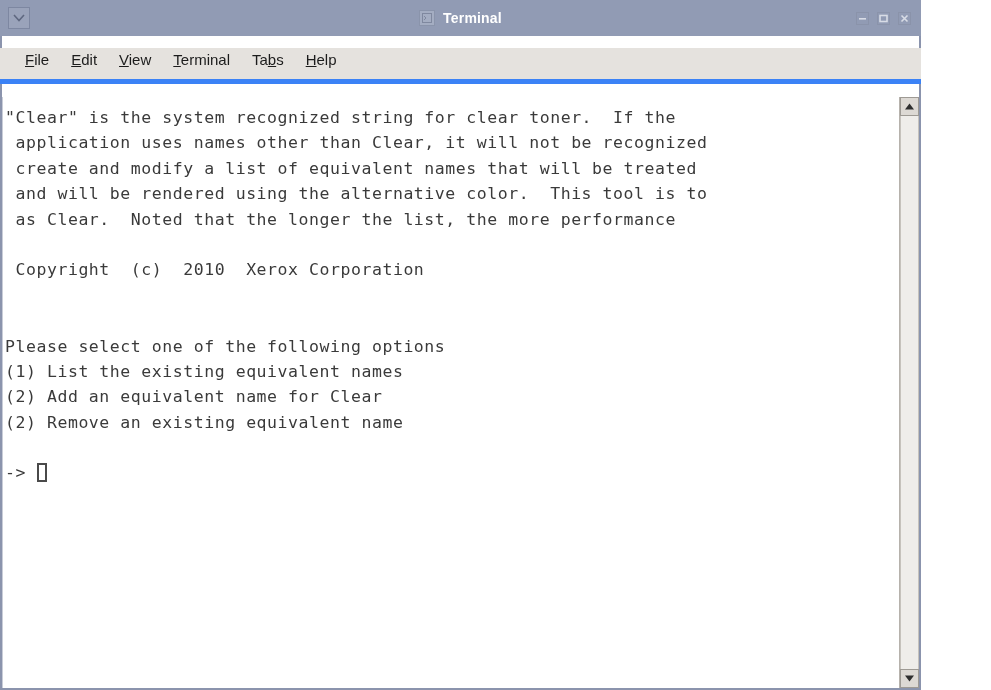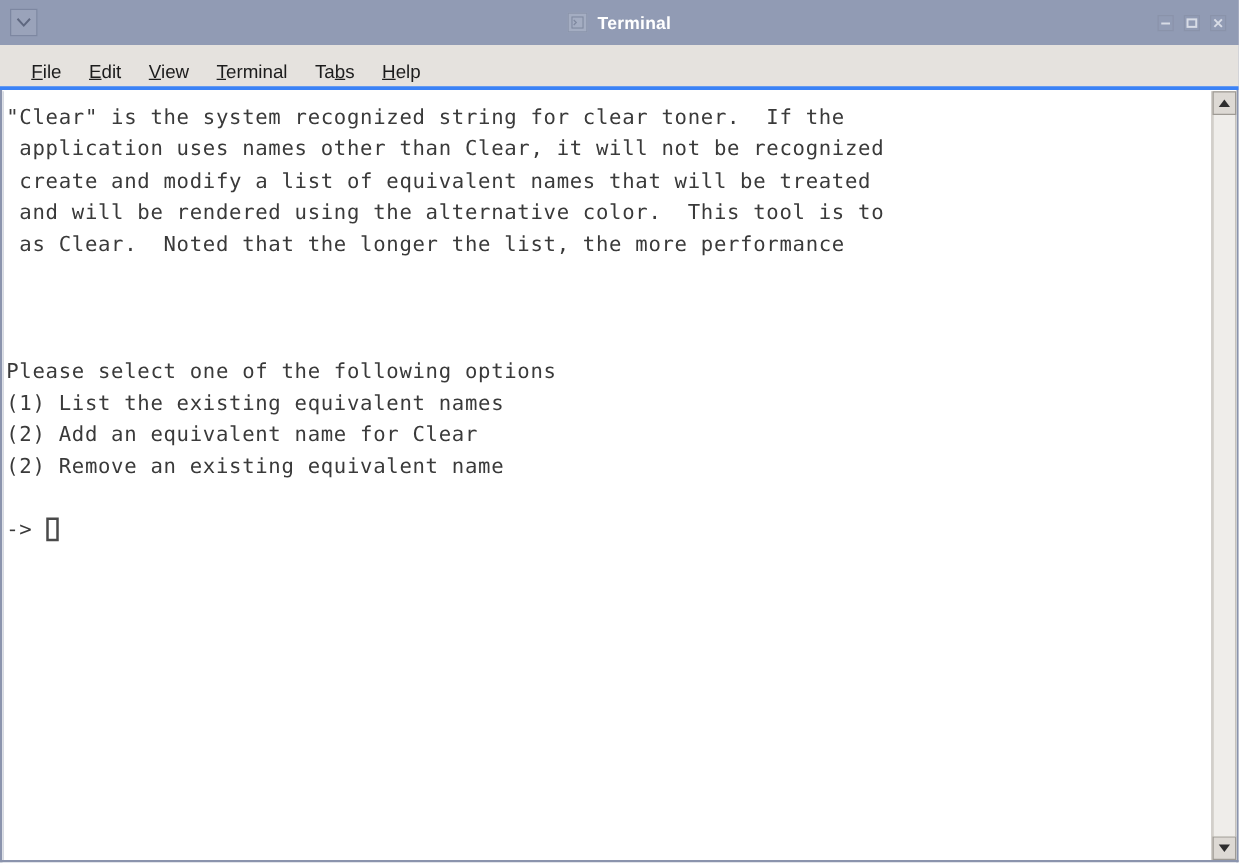--- a/index.html
+++ b/index.html
@@ -8,21 +8,21 @@
     background: #ffffff;
   }
   body {
     width: 991px;
     height: 690px;
     overflow: hidden;
     font-family: "Liberation Sans", sans-serif;
   }
 
   .window {
-    width: 991px;
+    width: 921px;
     height: 690px;
     box-sizing: border-box;
     background: #ffffff;
     display: flex;
     flex-direction: column;
     border-left: 2px solid #8b94ad;
     border-right: 2px solid #8b94ad;
     border-bottom: 2px solid #8b94ad;
   }
 
@@ -96,25 +96,25 @@
     box-sizing: border-box;
   }
   .win-btn svg { display: block; }
 
   
   .menubar {
     height: 36px;
     flex: 0 0 36px;
     background: #e5e2de;
     display: flex;
-    align-items: flex-end;
+    align-items: flex-start;
     padding-left: 14px;
     box-sizing: border-box;
-    border-bottom: 3px solid #3b82f6;
-    margin: 0 -2px;
+    border-bottom: 5px solid #3b82f6;
+    margin: 12px -2px;
     padding-right: 2px;
   }
   .menu-item {
     font-size: 15px;
     color: #1c1c1c;
     font-family: "Liberation Sans", sans-serif;
     padding: 3px 11px;
     white-space: nowrap;
     cursor: default;
   }
@@ -255,20 +255,21 @@
   </div>
 
   <div class="term-area">
     <div class="term-screen" id="term-screen">
         <div class="term-line">"Clear" is the system recognized string for clear toner.  If the</div>
         <div class="term-line"> application uses names other than Clear, it will not be recognized</div>
         <div class="term-line"> create and modify a list of equivalent names that will be treated</div>
         <div class="term-line"> and will be rendered using the alternative color.  This tool is to</div>
         <div class="term-line"> as Clear.  Noted that the longer the list, the more performance</div>
         <div class="term-line"></div>
+        <div class="term-line"> Copyright  (c)  2010  Xerox Corporation</div>
         <div class="term-line"></div>
         <div class="term-line"></div>
         <div class="term-line">Please select one of the following options</div>
         <div class="term-line">(1) List the existing equivalent names</div>
         <div class="term-line">(2) Add an equivalent name for Clear</div>
         <div class="term-line">(2) Remove an existing equivalent name</div>
         <div class="term-line"></div>
         <div class="term-line"><span>-&gt; </span><span class="cursor-block"></span></div>
       </div>
 

